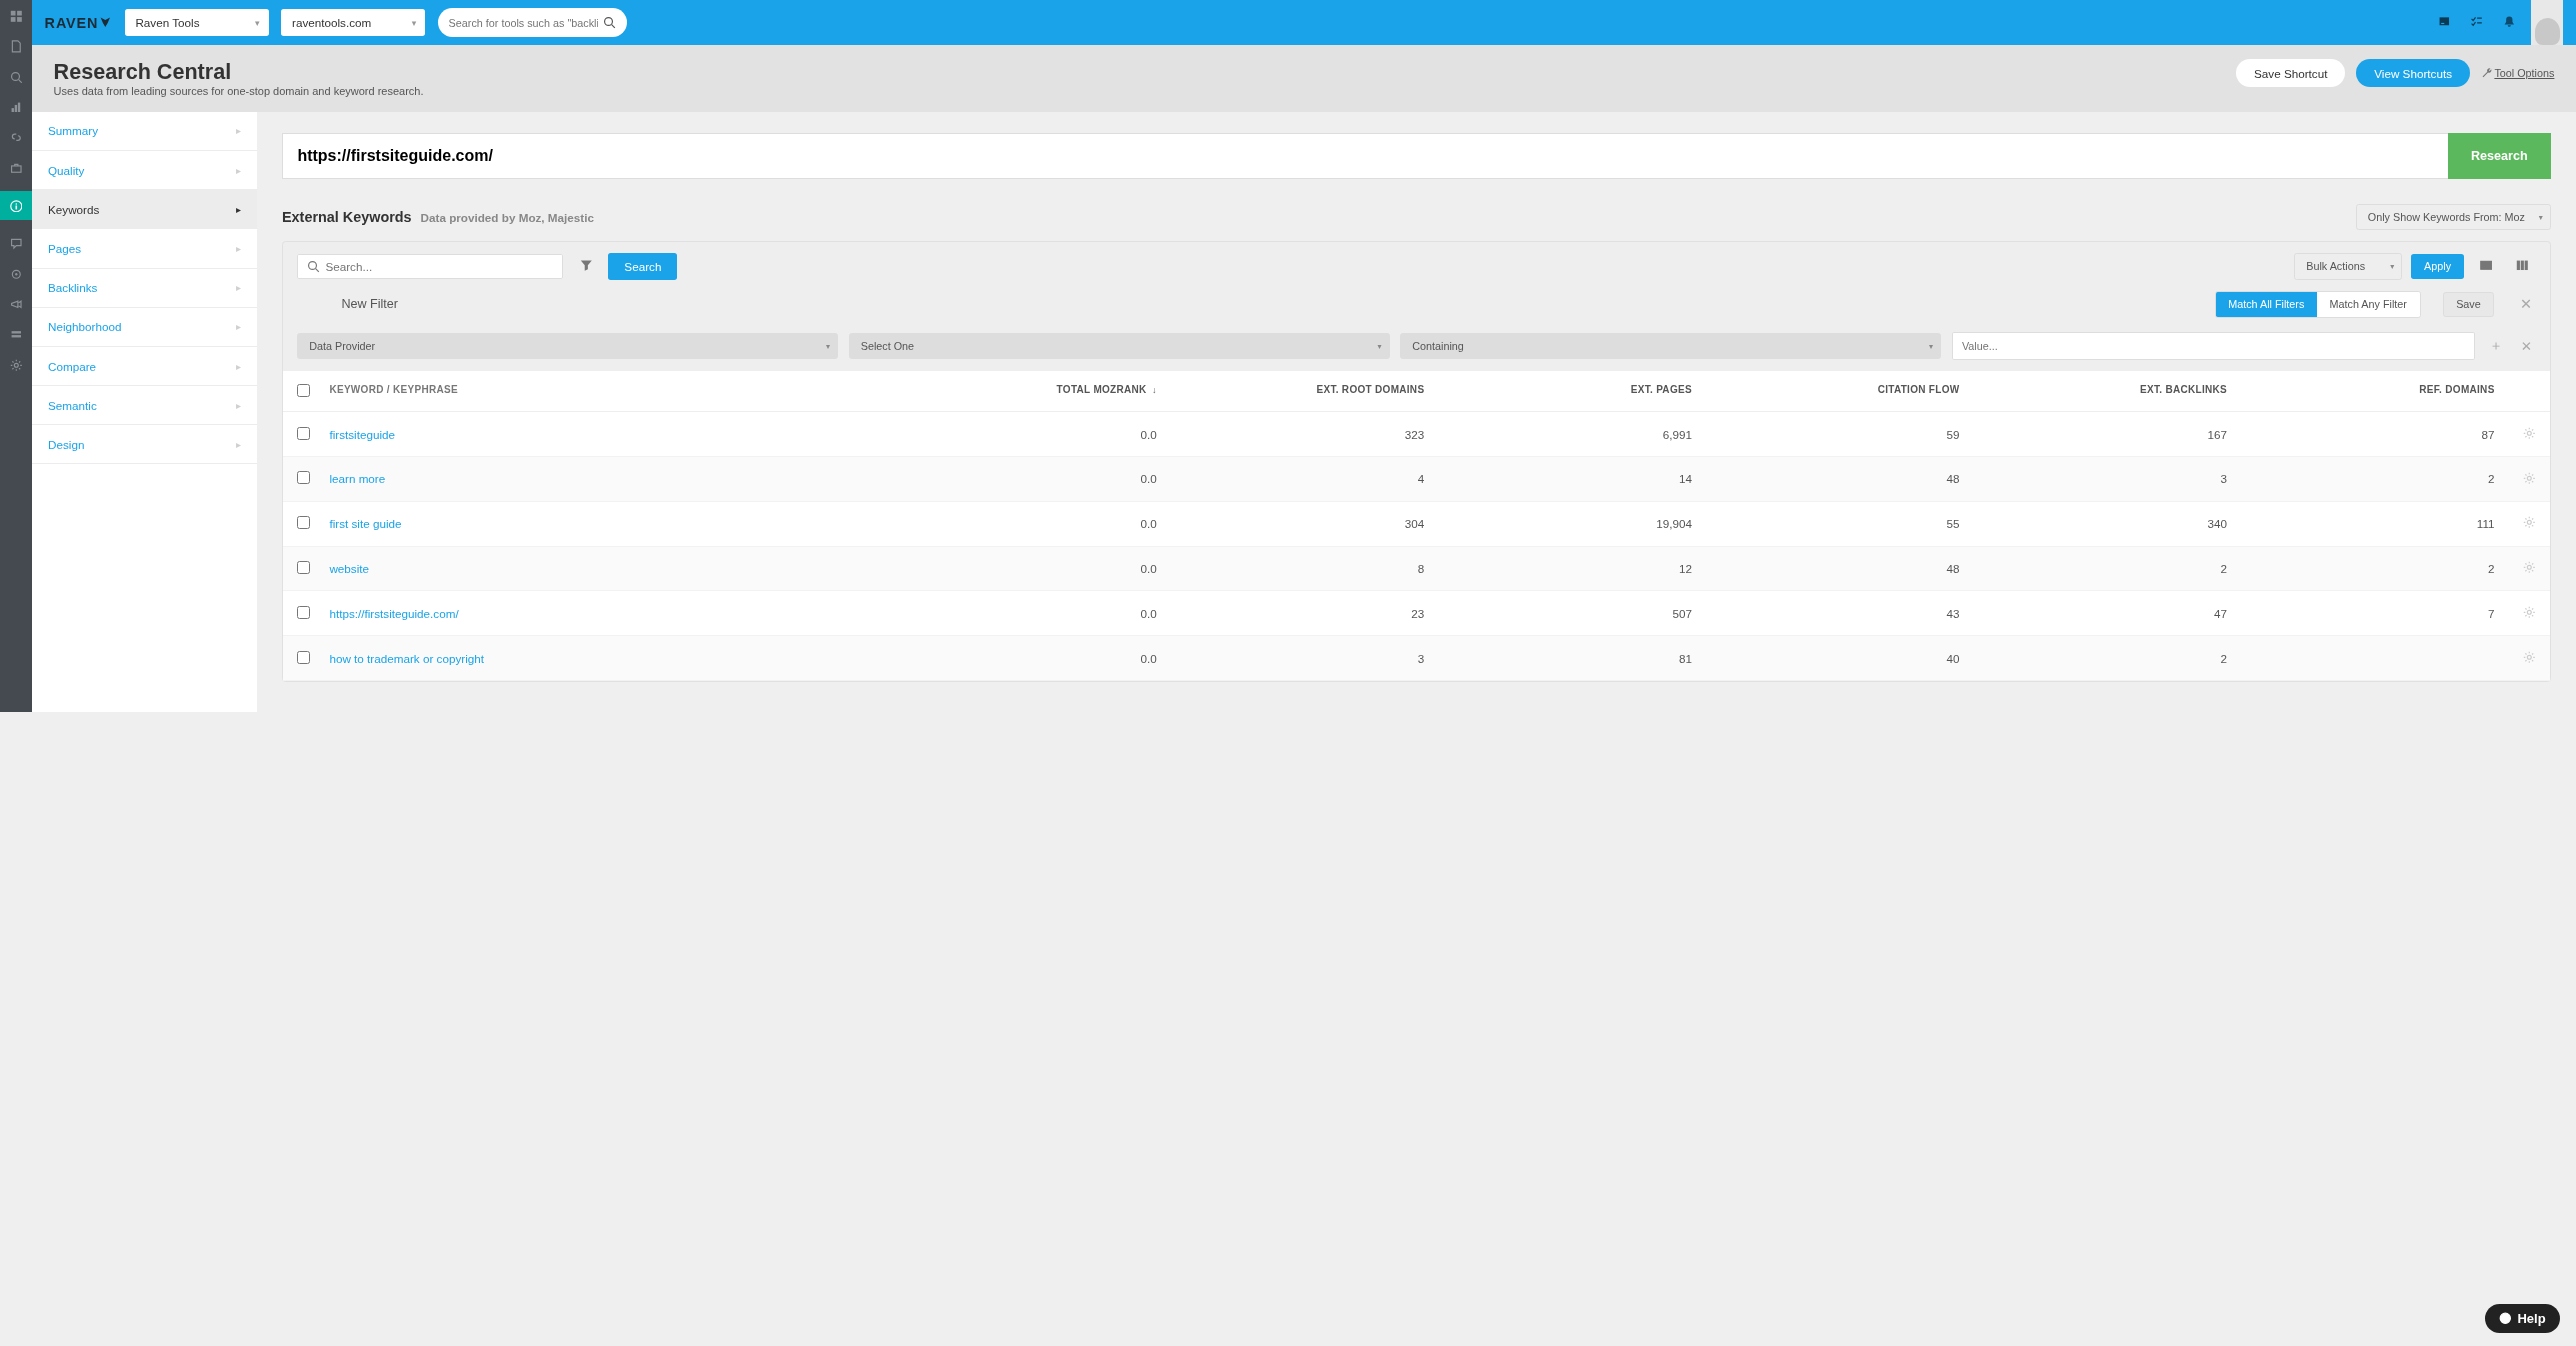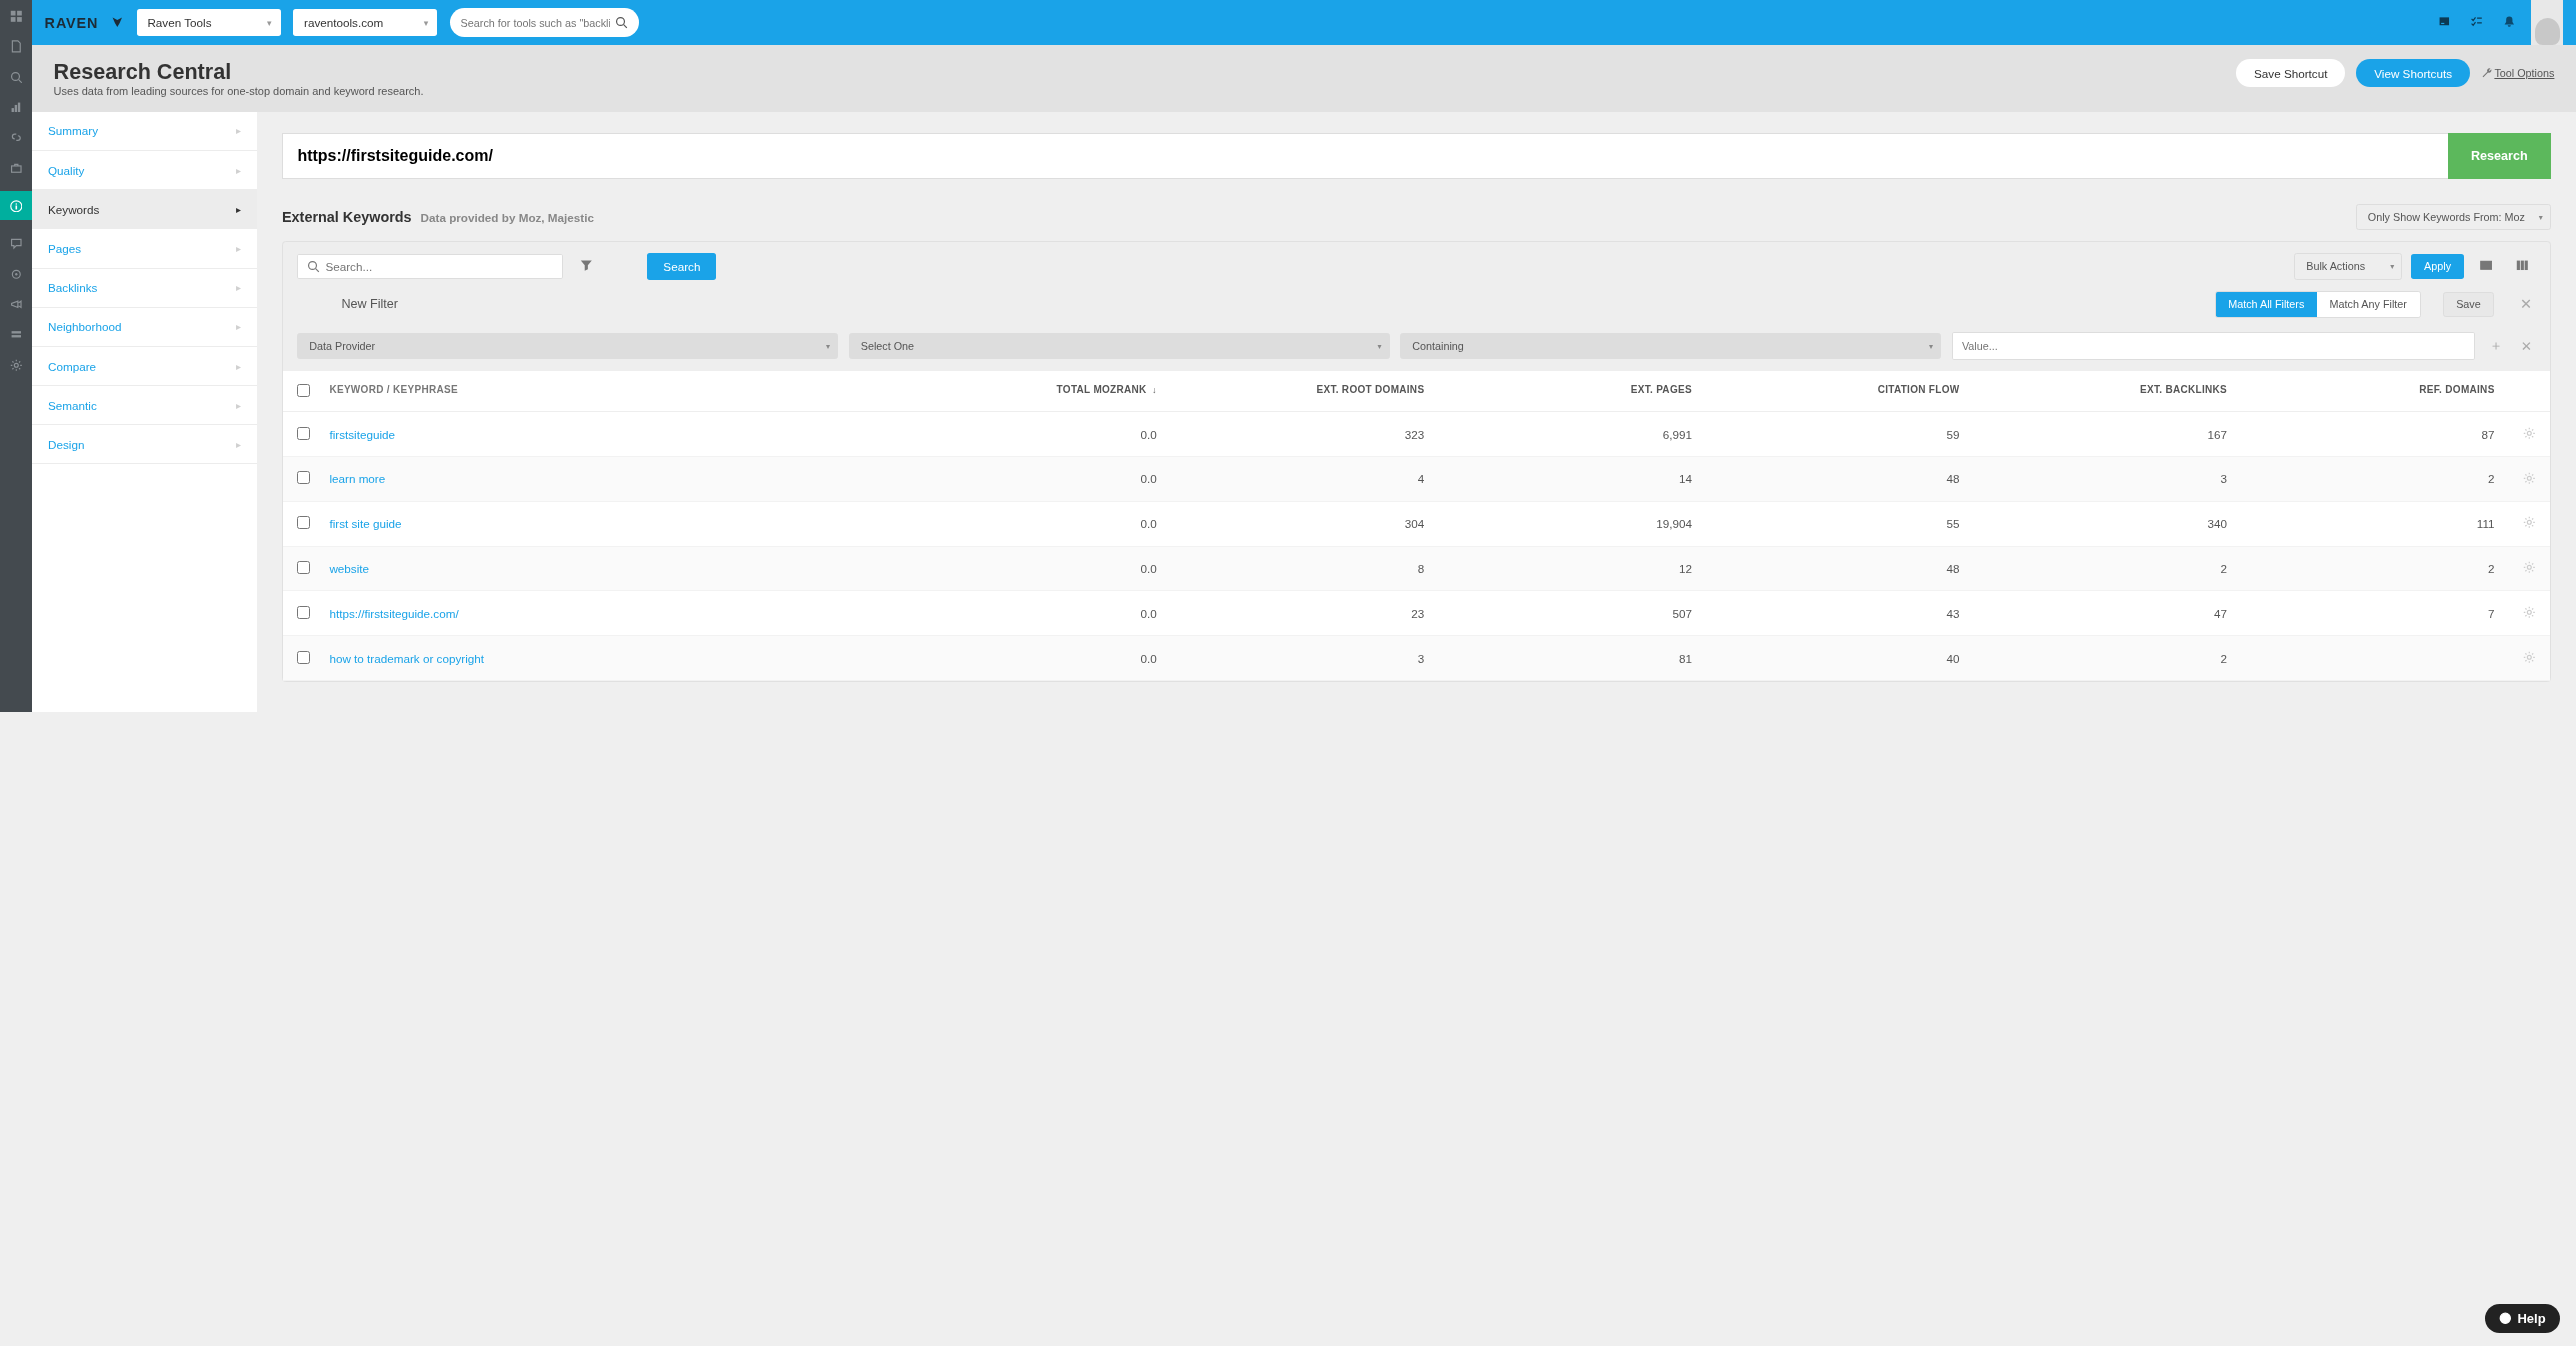--- a/index.html
+++ b/index.html
@@ -3,21 +3,21 @@
 <meta charset="utf-8">
 <style>
 * { box-sizing: border-box; margin: 0; padding: 0; }
 body { font-family: -apple-system, BlinkMacSystemFont, "Segoe UI", Helvetica, Arial, sans-serif; font-size: 11.7px; color: #333; background: #efefef; overflow-x: hidden; }
 .app { display: flex; width: 100%; height: 712px; }
 .rail { width: 32px; background: #444a4f; display: flex; flex-direction: column; align-items: center; padding-top: 9px; gap: 16px; }
 .rail .rail-icon { width: 14.4px; height: 14.4px; color: #8b9196; display:flex; align-items:center; justify-content:center; cursor:pointer; }
 .rail .rail-icon.active { background:#00af9e; width:32px; height:29px; color:#fff; }
 .main { flex: 1; display: flex; flex-direction: column; }
 .topbar { height: 45px; background:#1aa3e8; display:flex; align-items:center; padding:0 12.6px; gap:12.6px; }
-.logo { font-weight:900; color:#1d2b36; letter-spacing:0.9px; font-size:14.4px; display:flex; align-items:center; gap:13px; }
+.logo { font-weight:900; color:#1d2b36; letter-spacing:0.9px; font-size:14.4px; display:flex; align-items:center; gap:1px; }
 .logo svg { width:12.6px; height:12.6px; }
 .select-box { background:#fff; border-radius:2.7px; height:27px; display:flex; align-items:center; padding:0 27px 0 10.8px; font-size:11.7px; color:#333; position:relative; min-width:144px; cursor:pointer; }
 .select-box .caret { position:absolute; right:9px; color:#999; font-size:9px; }
 .search-top { background:#fff; border-radius:14.4px; height:29px; flex:0 0 189px; display:flex; align-items:center; padding:0 10.8px; color:#777; gap:5.4px; cursor:text; }
 .search-top input { border:none; outline:none; flex:1; font-size:10.8px; }
 .topbar-spacer { flex:1; }
 .top-icon { color:#0c4a6e; cursor:pointer; padding:3.6px; }
 .avatar-box { width:32px; height:45px; background:#e8e8e8; display:flex; align-items:flex-end; justify-content:center; }
 .avatar-box .avatar-head { width:25px; height:27px; background:#c8c8c8; border-radius:50% 50% 30% 30%; }
 
@@ -47,21 +47,21 @@
 .section-head h2 { font-size:14.4px; font-weight:700; color:#333; }
 .section-head .provider { font-size:11.7px; font-weight:700; color:#888; }
 .dropdown { background:#eee; border:0.9px solid #ddd; border-radius:2.7px; padding:6.3px 25px 6.3px 10.8px; font-size:10.8px; color:#555; position:relative; cursor:pointer; min-width:108px; }
 .dropdown .caret { position:absolute; right:7.2px; top:8px; font-size:8px; color:#888; }
 
 .panel { background:#eee; border:0.9px solid #e0e0e0; border-radius:3.6px; margin-top:10.8px; padding:0; }
 .panel-controls { display:flex; align-items:center; padding:10.8px 14.4px; gap:9px; }
 .search-inline { background:#fff; border:0.9px solid #ddd; border-radius:1.8px; display:flex; align-items:center; padding:5.4px 9px; flex:0 0 266px; gap:5.4px; }
 .search-inline input { border:none; outline:none; flex:1; font-size:11.7px; }
 .icon-btn { background:transparent; border:none; cursor:pointer; color:#777; padding:3.6px 7.2px; font-size:13.5px; }
-.btn-search { background:#1aa3e8; color:#fff; border:none; padding:7.2px 16px; border-radius:2.7px; font-size:11.7px; cursor:pointer;margin-left:39px; }
+.btn-search { background:#1aa3e8; color:#fff; border:none; padding:7.2px 16px; border-radius:2.7px; font-size:11.7px; cursor:pointer; }
 .panel-controls .spacer { flex:1; }
 .apply-btn { background:#1aa3e8; color:#fff; border:none; padding:6.3px 12.6px; border-radius:2.7px; font-size:10.8px; cursor:pointer; }
 
 .filter-row { padding:0 14.4px 10.8px; }
 .filter-head { display:flex; align-items:center; justify-content:space-between; padding-bottom:9px; }
 .filter-head .label { font-size:12.6px; color:#555;margin-left:44px; }
 .seg { display:flex; border:0.9px solid #ddd; border-radius:2.7px; overflow:hidden; }
 .seg button { border:none; padding:6.3px 12.6px; font-size:10.8px; cursor:pointer; }
 .seg .seg-active { background:#1aa3e8; color:#fff; }
 .seg .seg-inactive { background:#fff; color:#555; }

